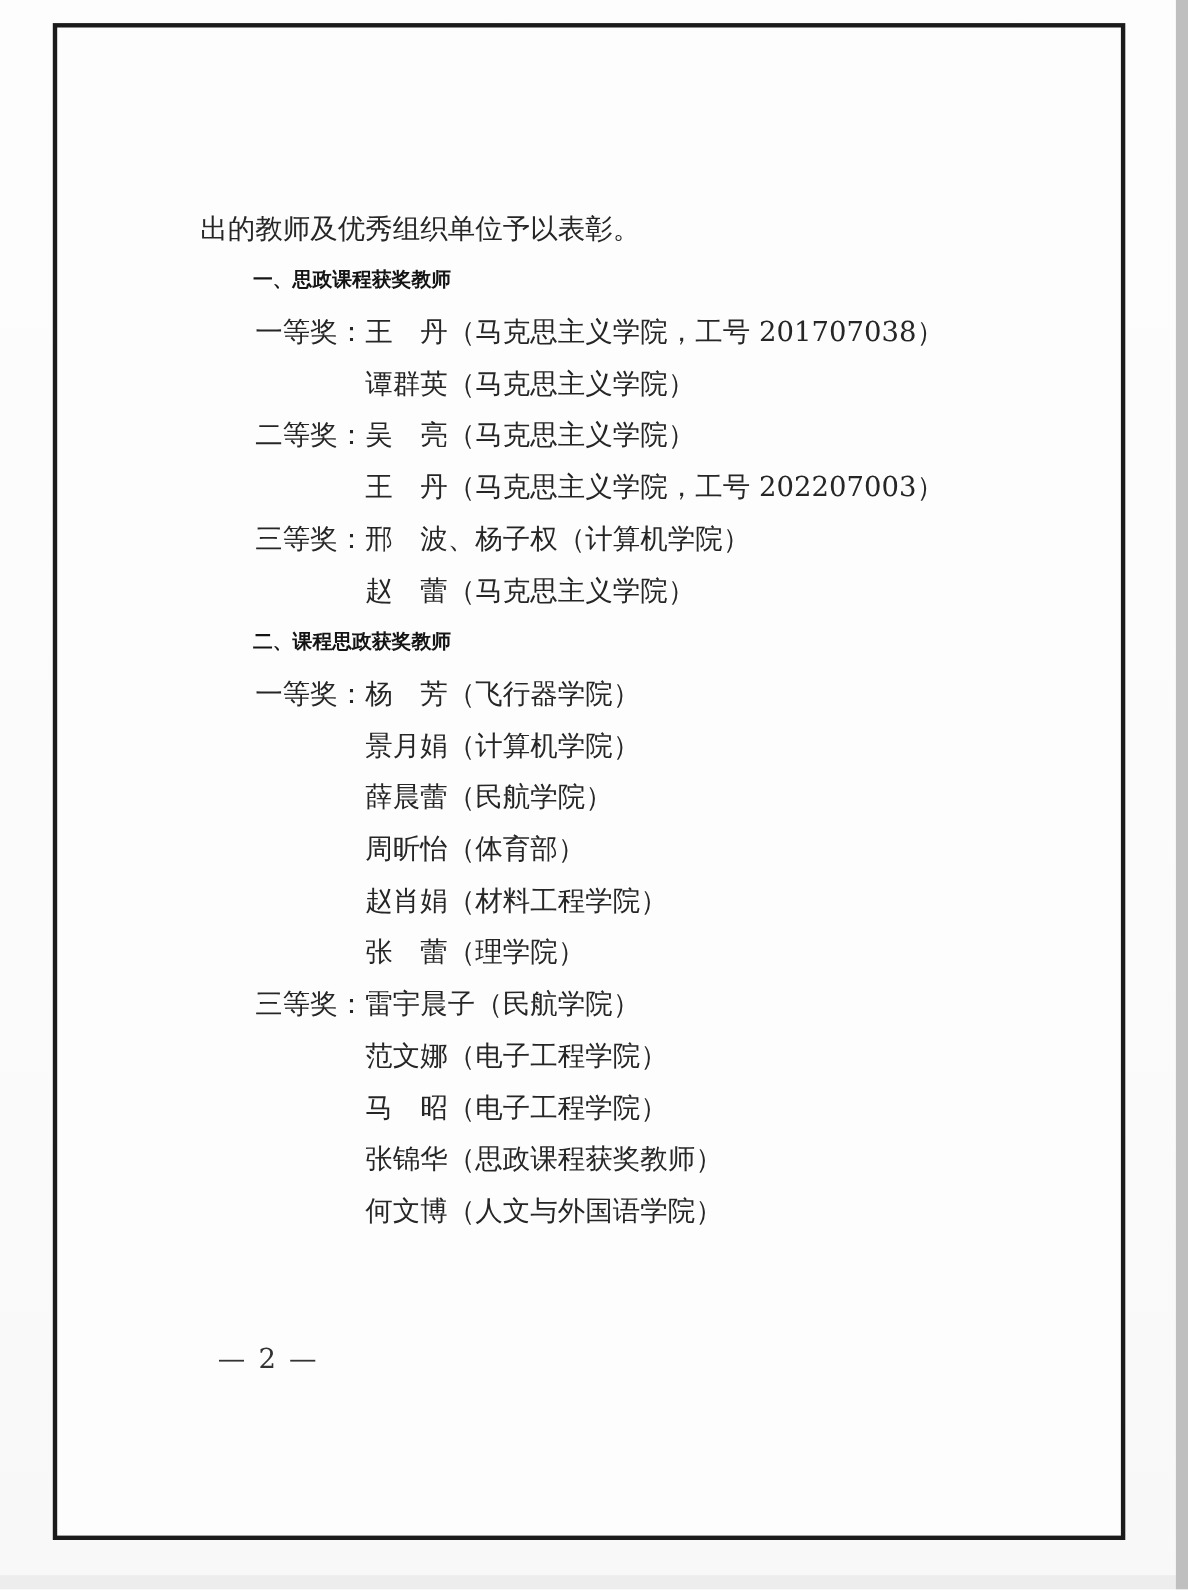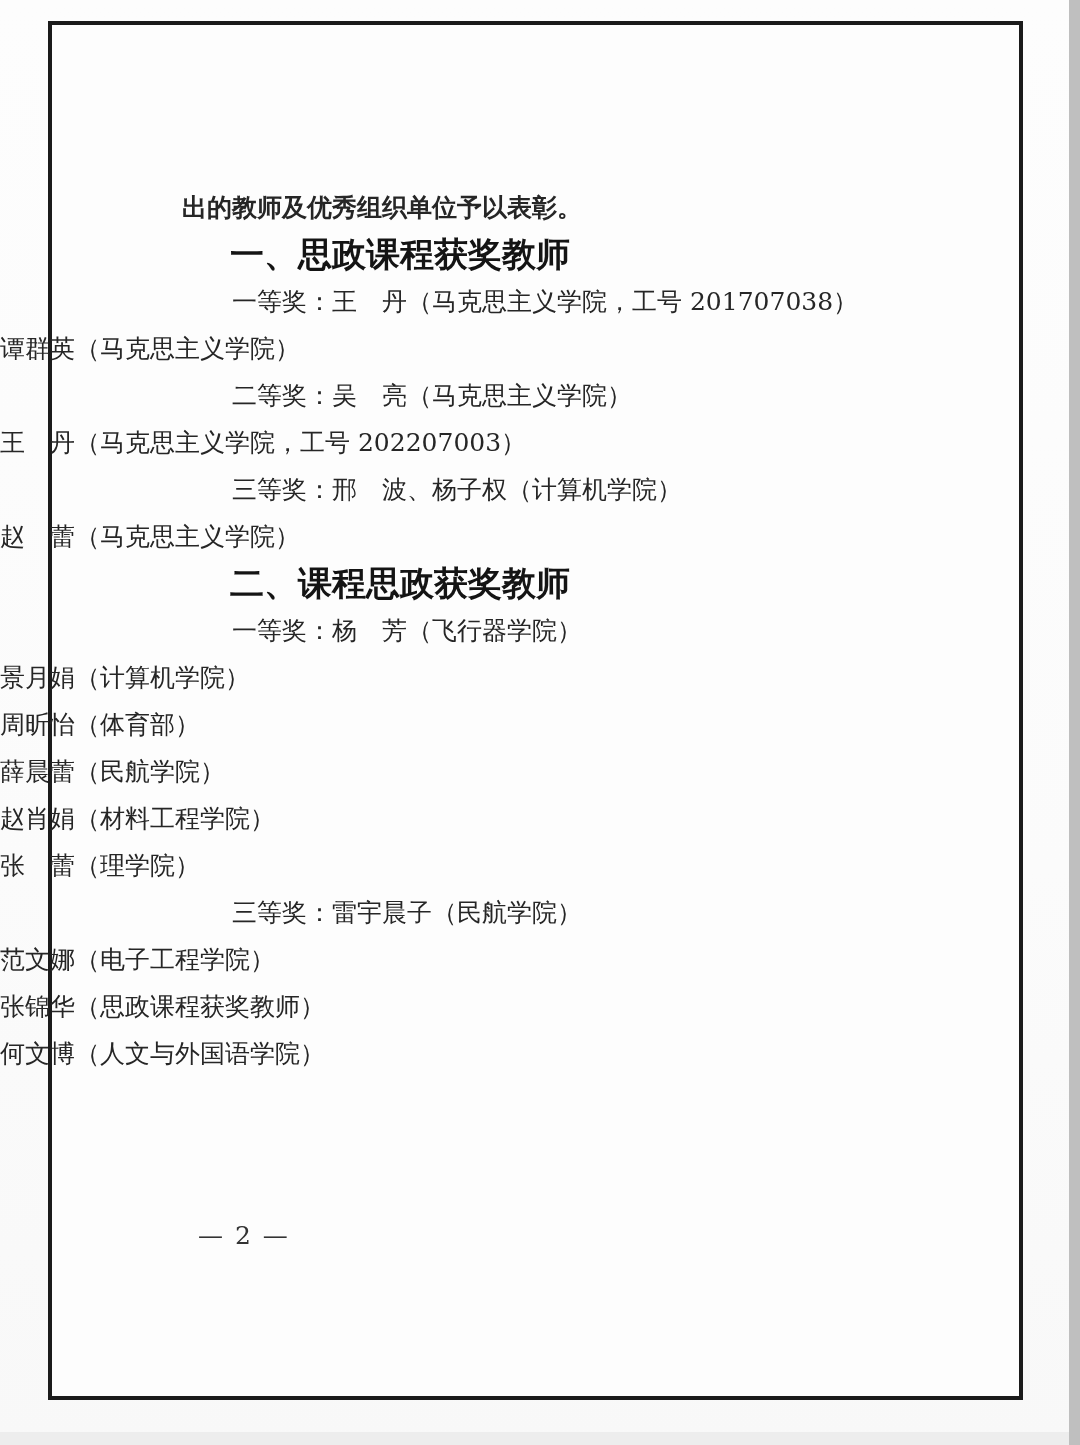--- a/index.html
+++ b/index.html
@@ -60,30 +60,30 @@
     z-index: 2;
     font-size: 25px;
     color: #262626;
     letter-spacing: 0px;
   }
   .line {
     height: 47px;
     line-height: 47px;
     white-space: pre;
   }
-  .line.intro   { padding-left: 182px; font-weight: bold; }
+  .line.intro   { padding-left: 182px; }
   .line.heading {
     padding-left: 230px;
     font-family: "DejaVu Sans", sans-serif;
     font-weight: 700;
     color: #141414;
-    font-size: 34px;
+    font-size: 18px;
   }
   .line.award { padding-left: 232px; }
-  .line.cont  { }
+  .line.cont  { padding-left: 332px; }
   .award-label {
     display: inline-block;
     width: 100px;
   }
   .page-number {
     position: absolute;
     left: 198px;
     top: 1219px;
     height: 34px;
     line-height: 34px;
@@ -114,27 +114,28 @@
   <div class="line cont">王　丹（马克思主义学院，工号 202207003）</div>
 
   <div class="line award"><span class="award-label">三等奖：</span><span>邢　波、杨子权（计算机学院）</span></div>
   <div class="line cont">赵　蕾（马克思主义学院）</div>
 
   <div class="line heading">二、课程思政获奖教师</div>
 
   <div class="line award"><span class="award-label">一等奖：</span><span>杨　芳（飞行器学院）</span></div>
   <div class="line cont">景月娟（计算机学院）</div>
 
+  <div class="line cont">薛晨蕾（民航学院）</div>
   <div class="line cont">周昕怡（体育部）</div>
-  <div class="line cont">薛晨蕾（民航学院）</div>
   <div class="line cont">赵肖娟（材料工程学院）</div>
   <div class="line cont">张　蕾（理学院）</div>
 
   <div class="line award"><span class="award-label">三等奖：</span><span>雷宇晨子（民航学院）</span></div>
   <div class="line cont">范文娜（电子工程学院）</div>
+  <div class="line cont">马　昭（电子工程学院）</div>
   <div class="line cont">张锦华（思政课程获奖教师）</div>
   <div class="line cont">何文博（人文与外国语学院）</div>
 
 </div>
 
 <div class="page-number">— 2 —</div>
 
 <div class="edge-strip-bottom"></div>
 <div class="edge-strip-right"></div>
 

